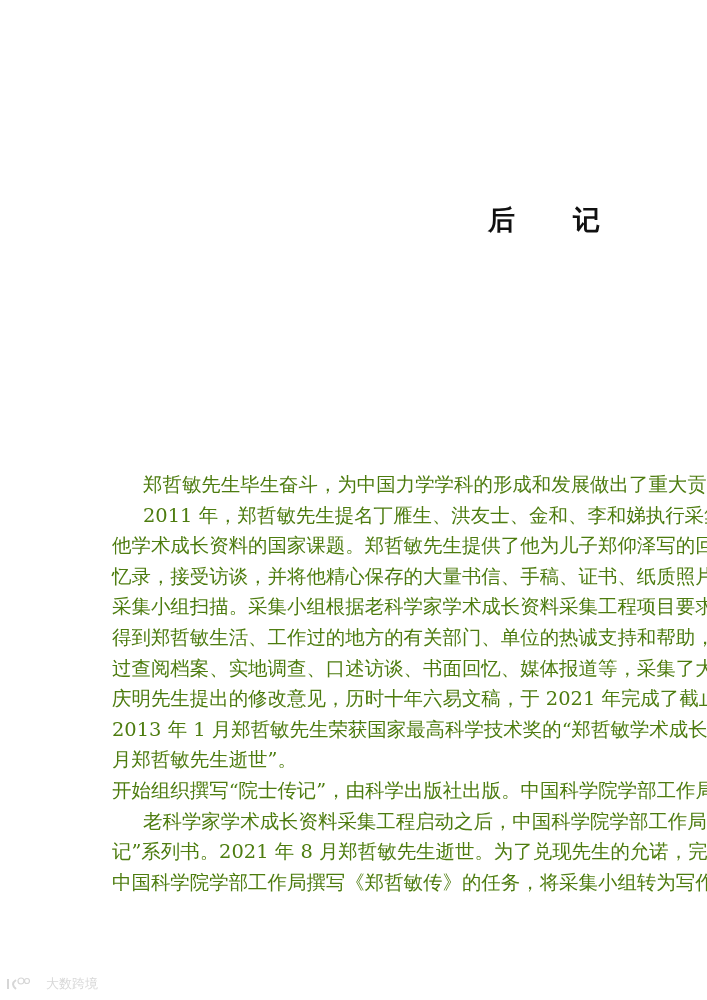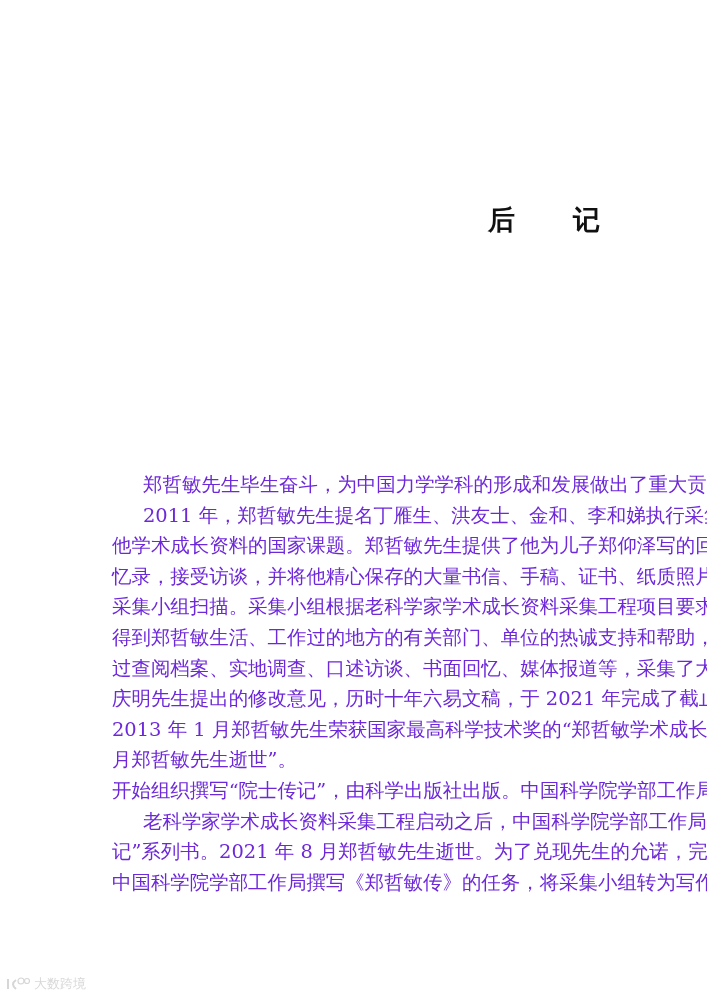--- a/index.html
+++ b/index.html
@@ -34,42 +34,42 @@
       left: 112px;
       width: 487px;
     }
     .para {
       margin: 0;
       font-size: 19.45px;
       line-height: 30.6px;
       text-align: justify;
       text-justify: inter-character;
       letter-spacing: 0;
-      color: #6d28d9;
+      color: #4d7c0f;
     }
     .para .line {
       display: block;
       white-space: nowrap;
       text-align-last: justify;
       text-align: justify;
       overflow: visible;
     }
     .para .line.indent {
       padding-left: 31px;
     }
     .para .line.last {
       text-align-last: left;
     }
     .watermark {
       position: absolute;
       left: 6px;
       top: 975px;
       display: flex;
       align-items: center;
-      gap: 4px;
+      gap: 16px;
       color: #d8d8d8;
       font-family: "DejaVu Sans", "Liberation Sans", sans-serif;
       font-size: 13px;
     }
     .wm-logo {
       width: 24px;
       height: 14px;
     }
   </style>
 </head>

